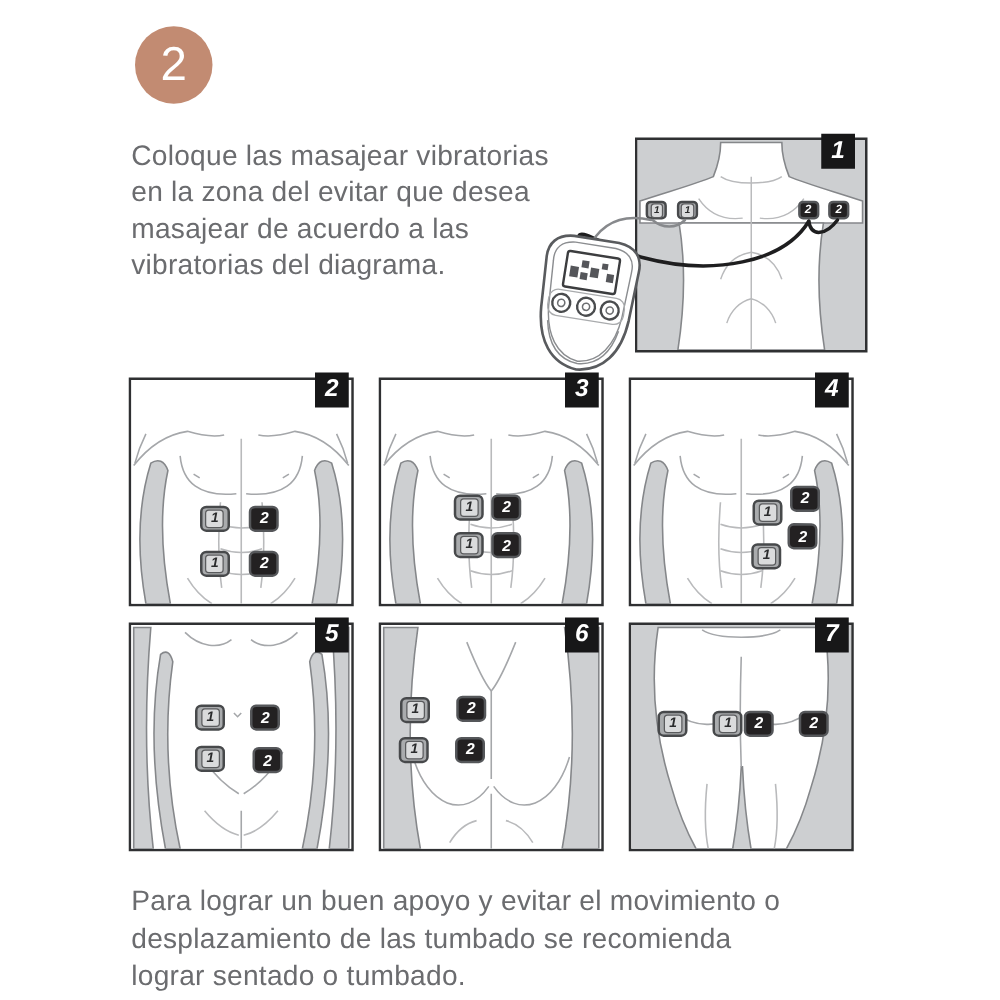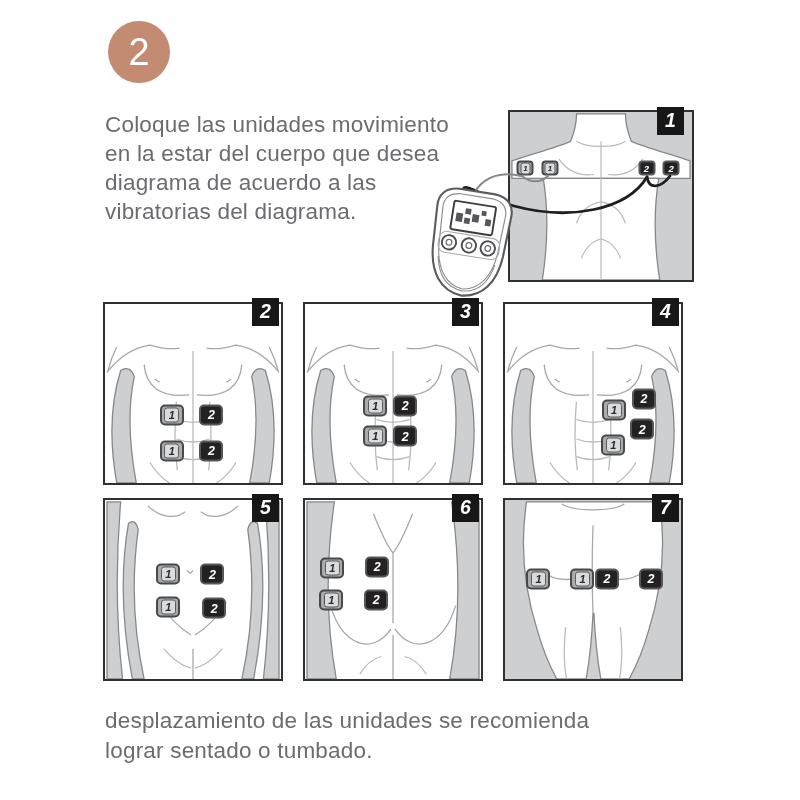--- a/index.html
+++ b/index.html
@@ -38,23 +38,23 @@
 </head>
 <body>
 
 <div class="page" style="--accent: #c28b72; --text: #6b6c6f; --panel-border: #2f3032; --badge-bg: #171718; --pad-light: #a9abad; --pad-dark: #232122;">
 
   <div class="step-circle">
     <span>2</span>
   </div>
 
   <div class="intro">
-    <span class="line">Coloque las unidades movimiento</span>
-    <span class="line">en la estar del cuerpo que desea</span>
-    <span class="line">diagrama de acuerdo a las</span>
+    <span class="line">Coloque las masajear vibratorias</span>
+    <span class="line">en la zona del evitar que desea</span>
+    <span class="line">masajear de acuerdo a las</span>
     <span class="line">vibratorias del diagrama.</span>
   </div>
 
   <svg class="wires" id="wires" viewBox="0 0 800 800">
   <g fill="none" stroke-linecap="round">
     <path d="M466,204 C455,172 472,194 514,206 C570,221 627,210 647,177" stroke="#1e1e1f" stroke-width="2.8"></path>
     <path d="M647,177 C649,190 661,188 670,176" stroke="#1e1e1f" stroke-width="2.8"></path>
     <path d="M470,200 C479,181 495,170 521,176" stroke="#87898c" stroke-width="2"></path>
     <path d="M522,176 C530,183 541,183 548,176" stroke="#87898c" stroke-width="2"></path>
   </g>
@@ -330,17 +330,18 @@
                <span class="pad-num">2</span>
              </div>
         <div class="pad dark" style="left:83%;top:44%">
                <span class="pad-num">2</span>
              </div>
         <div class="badge">7</div>
       </div>
     </div>
 
   <div class="footer">
-    <span class="line">desplazamiento de las unidades se recomienda</span>
+    <span class="line">Para lograr un buen apoyo y evitar el movimiento o</span>
+    <span class="line">desplazamiento de las tumbado se recomienda</span>
     <span class="line">lograr sentado o tumbado.</span>
   </div>
 
 </div>
 
 </body></html>

